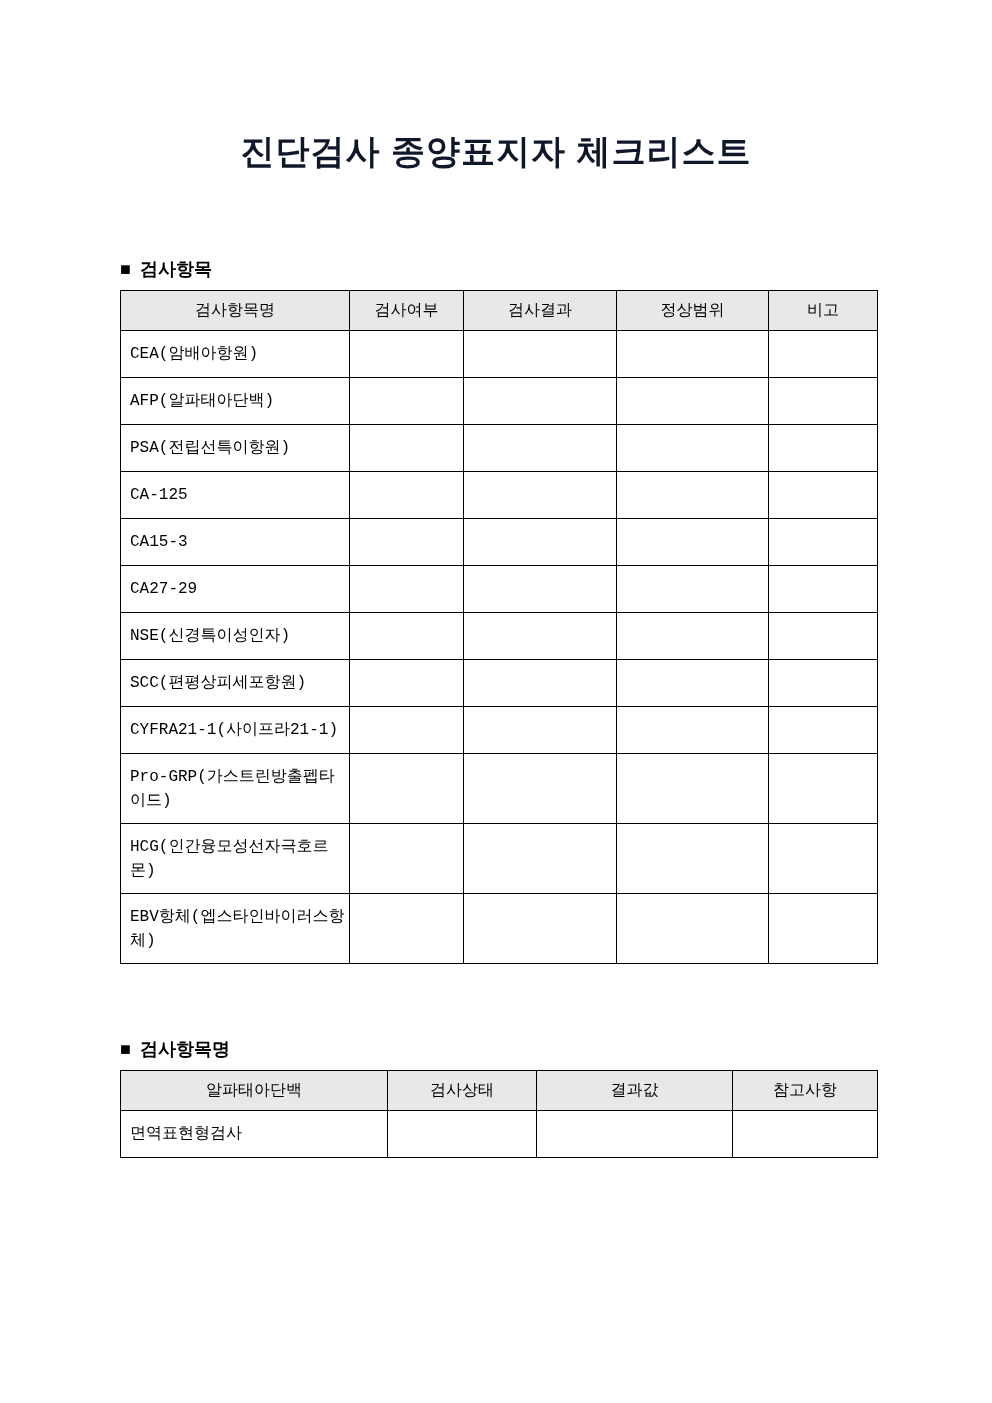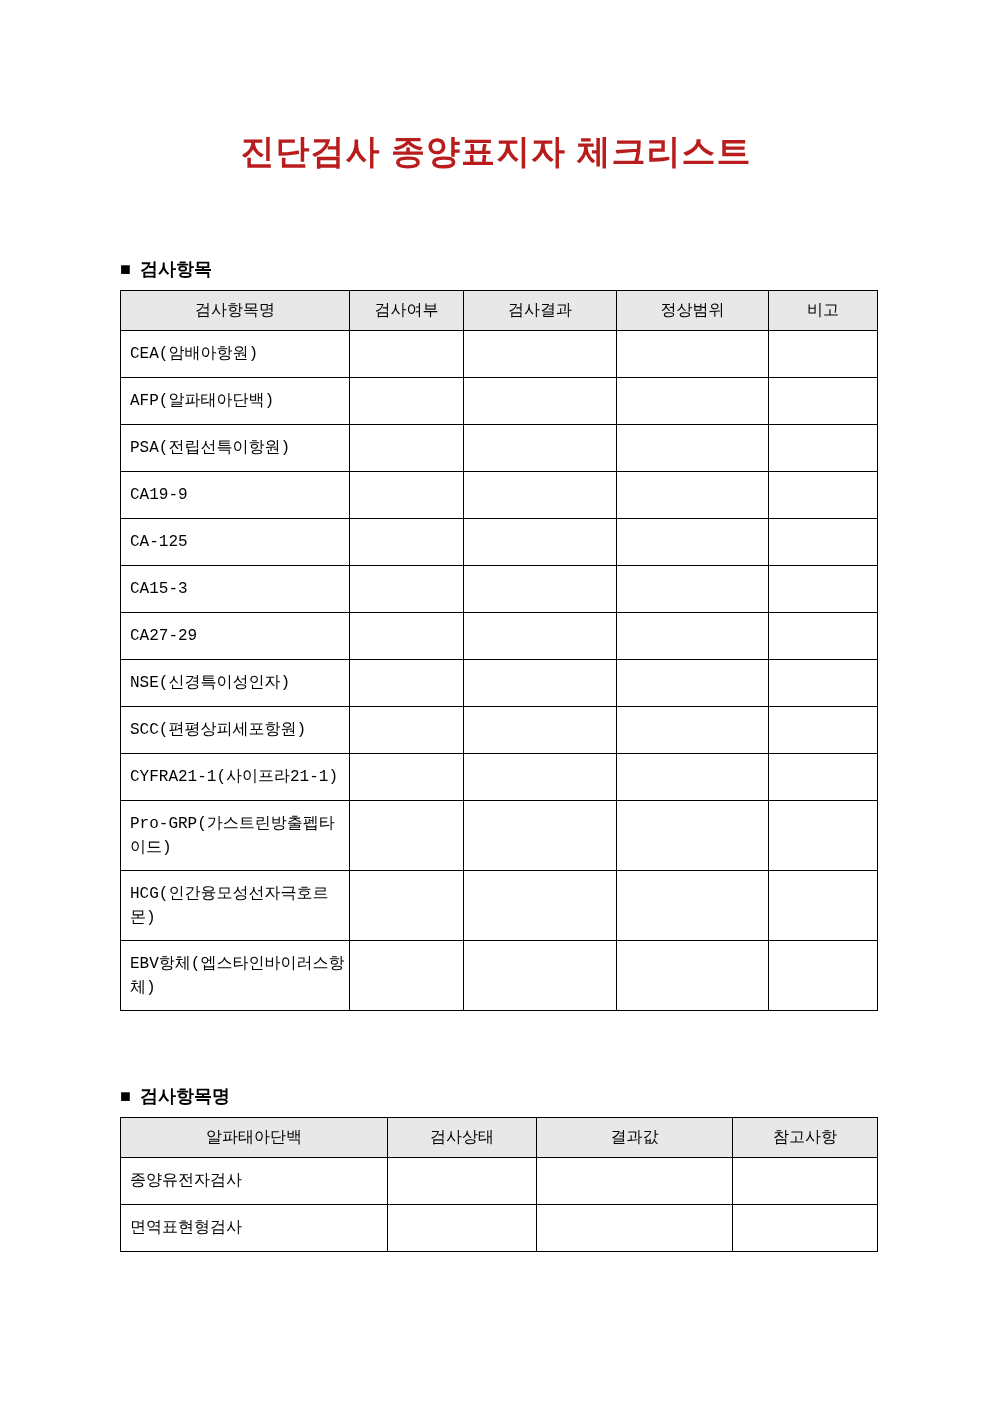--- a/index.html
+++ b/index.html
@@ -19,21 +19,21 @@
     overflow: hidden;
   }
   .doc-title {
     margin: 0;
     padding-top: 128px;
     text-align: center;
     font-size: 34px;
     font-weight: 700;
     letter-spacing: 1px;
     line-height: 46px;
-    color: #b91c1c;
+    color: #0f172a;
   }
   .content {
     width: 757px;
     margin-left: 120px;
   }
   .section-header {
     display: flex;
     align-items: center;
     font-size: 18px;
     font-weight: 700;
@@ -130,27 +130,20 @@
           <td></td>
         </tr>
         <tr>
           <td>PSA(전립선특이항원)</td>
           <td></td>
           <td></td>
           <td></td>
           <td></td>
         </tr>
         <tr>
-          <td>CA19-9</td>
-          <td></td>
-          <td></td>
-          <td></td>
-          <td></td>
-        </tr>
-        <tr>
           <td>CA-125</td>
           <td></td>
           <td></td>
           <td></td>
           <td></td>
         </tr>
         <tr>
           <td>CA15-3</td>
           <td></td>
           <td></td>
@@ -224,26 +217,20 @@
       <thead>
         <tr>
           <th>알파태아단백</th>
           <th>검사상태</th>
           <th>결과값</th>
           <th>참고사항</th>
         </tr>
       </thead>
       <tbody>
         <tr>
-          <td>종양유전자검사</td>
-          <td></td>
-          <td></td>
-          <td></td>
-        </tr>
-        <tr>
           <td>면역표현형검사</td>
           <td></td>
           <td></td>
           <td></td>
         </tr>
       </tbody>
     </table>
 
   </div>
 </div>

